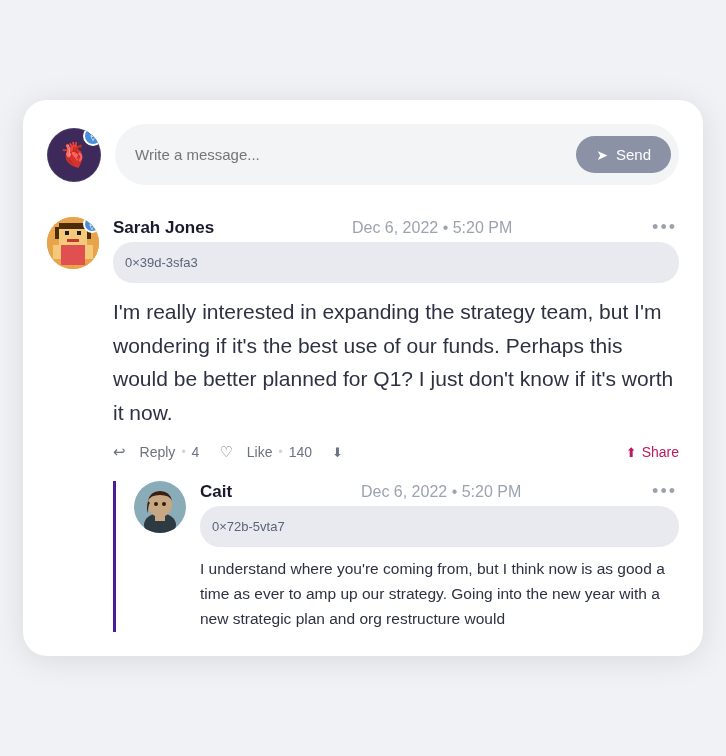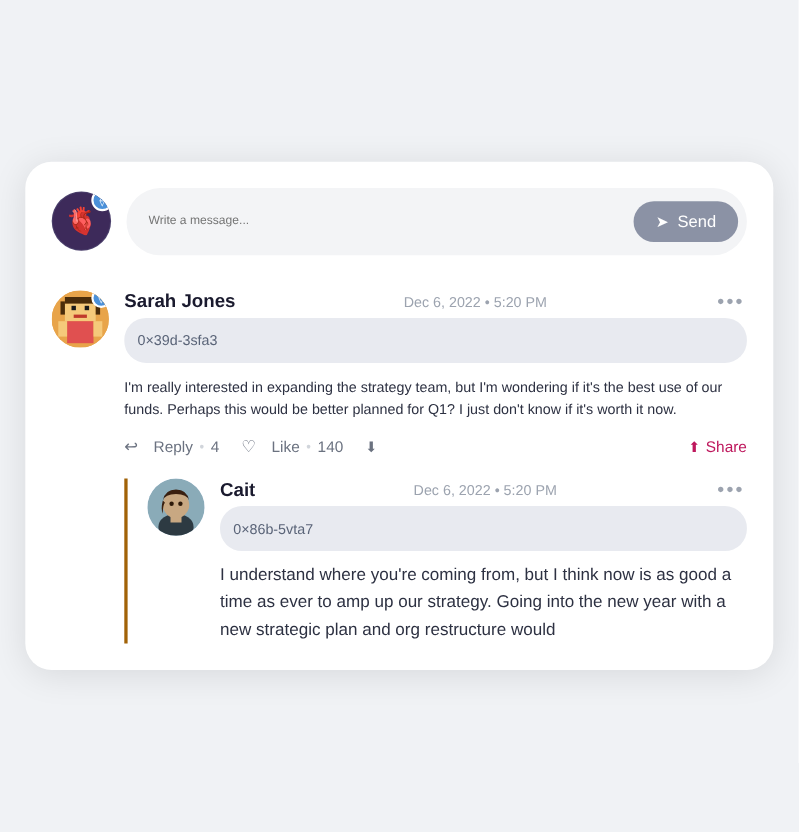--- a/index.html
+++ b/index.html
@@ -70,21 +70,21 @@
       align-items: center;
       padding: 12px 8px 12px 20px;
       gap: 8px;
     }
 
     .compose-input {
       flex: 1;
       border: none;
       background: transparent;
       outline: none;
-      font-size: 11px;
+      font-size: 15px;
       color: #14532d;
     }
 
     .send-button {
       background: #8b92a5;
       color: white;
       border: none;
       border-radius: 50px;
       padding: 10px 20px;
       display: flex;
@@ -156,21 +156,21 @@
       justify-content: space-between;
     }
 
     .username {
       font-size: 17px;
       font-weight: 700;
       color: #1a1a2e;
     }
 
     .timestamp {
-      font-size: 13px;
+      font-size: 16px;
       color: #9ca3af;
     }
 
     .more-btn {
       font-size: 18px;
       color: #9ca3af;
       cursor: pointer;
       background: none;
       border: none;
       letter-spacing: 2px;
@@ -182,21 +182,21 @@
       background: #e8eaf0;
       border-radius: 20px;
       padding: 13px 12px;
       font-size: 13px;
       color: #5a6478;
       font-weight: 500;
     }
 
     .comment-body {
       margin-left: 66px;
-      font-size: 13px;
+      font-size: 21px;
       line-height: 1.6;
       color: #2d3142;
       margin-bottom: 14px;
       margin-top: 11px;
     }
 
     .comment-actions {
       margin-left: 66px;
       display: flex;
       align-items: center;
@@ -227,21 +227,21 @@
       display: flex;
       align-items: center;
       gap: 5px;
       cursor: pointer;
       color: #be185d;
     }
 
     
     .reply-thread {
       margin-left: 66px;
-      border-left: 3px solid #a16207;
+      border-left: 3px solid #4c1d95;
       padding-left: 18px;
     }
 
     .reply-comment-header {
       display: flex;
       align-items: flex-start;
       gap: 14px;
       margin-bottom: 10px;
     }
 
@@ -389,21 +389,21 @@
             <circle cx="22" cy="23" r="2" fill="#2d1a0a"></circle>
             <circle cx="30" cy="23" r="2" fill="#2d1a0a"></circle>
           </svg>
         </div>
         <div class="meta-group">
           <div class="meta-top">
             <span class="username">Cait</span>
             <span class="timestamp">Dec 6, 2022 • 5:20 PM</span>
             <button class="more-btn">•••</button>
           </div>
-          <span class="address-badge">0×86b-5vta7</span>
+          <span class="address-badge">0×72b-5vta7</span>
         </div>
       </div>
 
       <div class="reply-body">I understand where you're coming from, but I think now is as good a time as ever to amp up our strategy. Going into the new year with a new strategic plan and org restructure would</div>
     </div>
 
   </div>
 </div>
 
 </body></html>

